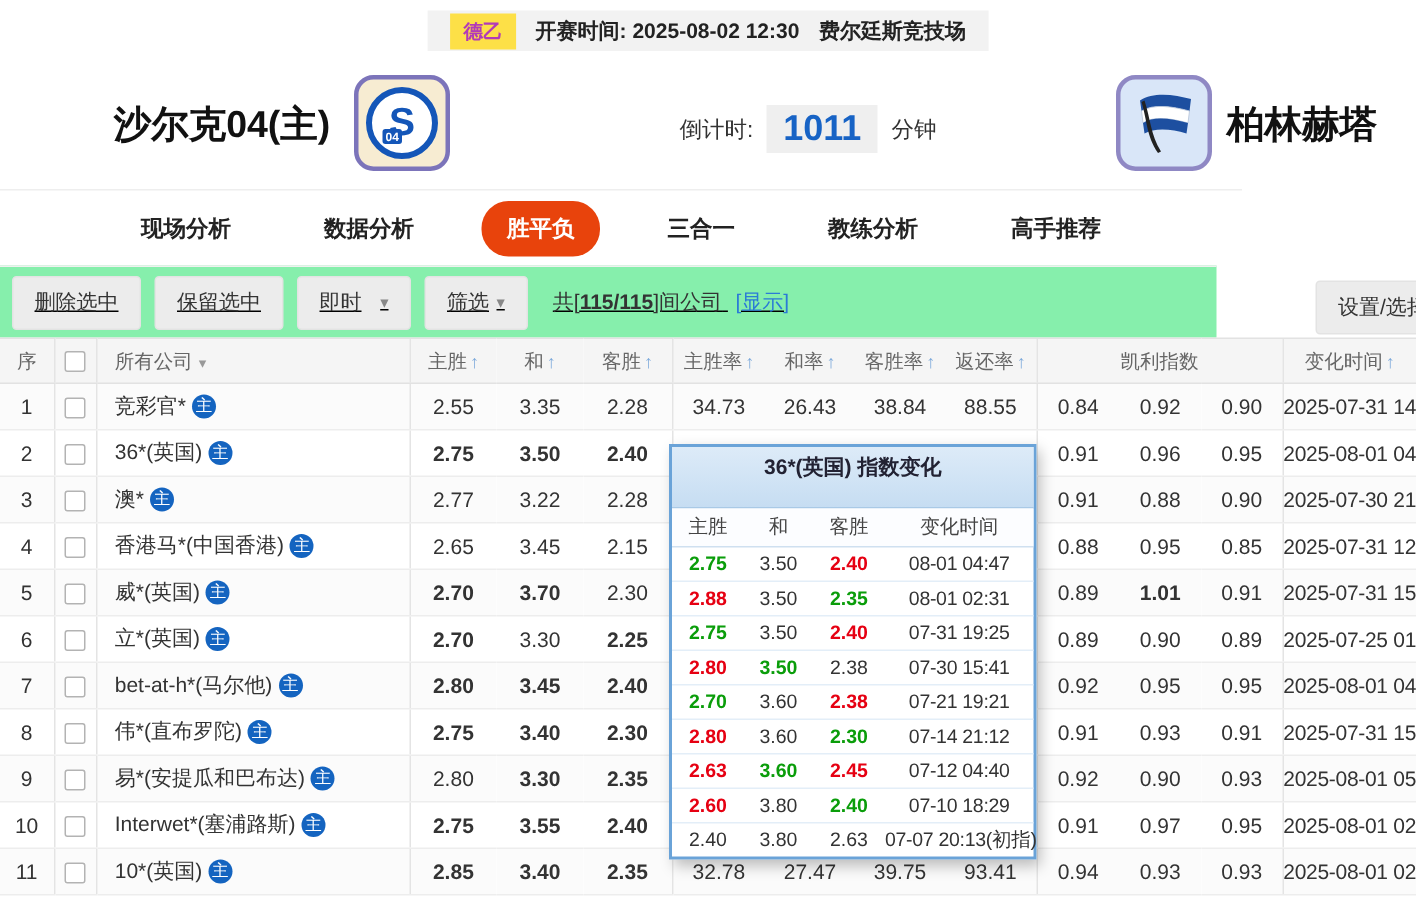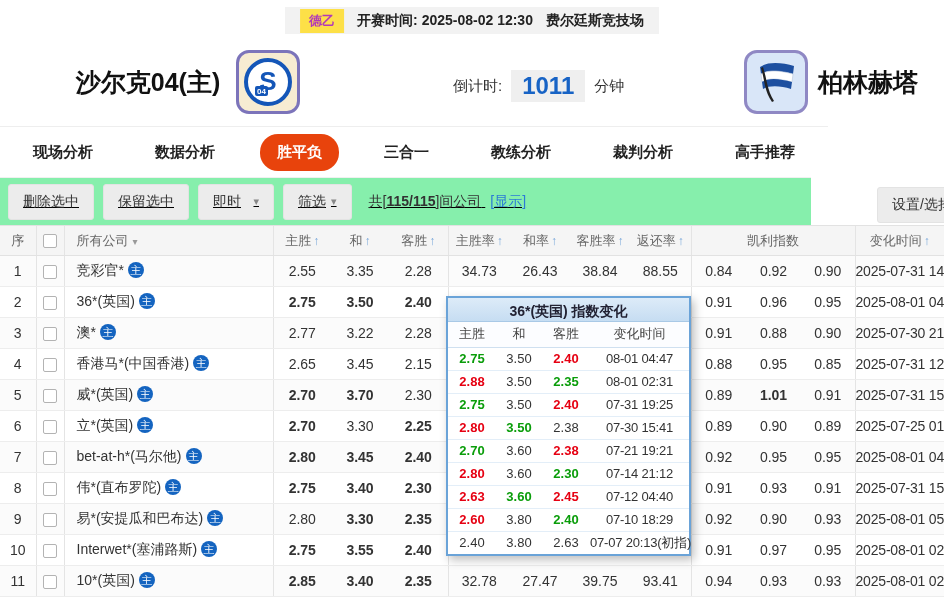--- a/index.html
+++ b/index.html
@@ -59,21 +59,21 @@
   .filter-arrow { color:#999; font-size:10px; margin-left:4px; }
   .c-r { color:#e60012; font-weight:bold; }
   .c-g { color:#0a9d0a; font-weight:bold; }
   .c-k { color:#333; font-weight:normal; }
   .time-cell { font-size:11.5px; letter-spacing:-0.2px; }
   .odds-cell { cursor:pointer; }
 
   
   .popup { position:absolute; left:446px; top:296px; width:245px; border:2px solid #6aa3d8; background:#fff;
     box-shadow:3px 4px 9px rgba(0,0,0,.25); z-index:5; }
-  .popup-title { height:24px; line-height:27px; text-align:center; font-size:14px; font-weight:bold; color:#223;
+  .popup-title { height:41px; line-height:27px; text-align:center; font-size:14px; font-weight:bold; color:#223;
     background:linear-gradient(#ddebf8,#c6ddf2); border-bottom:1px solid #a9c9e6; white-space:nowrap; }
   table.ptable { border-collapse:collapse; table-layout:fixed; width:100%; }
   table.ptable th { height:25px; font-weight:normal; font-size:13px; color:#444; border-bottom:1px solid #cfe0f0; background:#fcfdff; text-align:center; }
   table.ptable td { height:23px; font-size:13px; text-align:center; border-bottom:1px solid #e3eef8; white-space:nowrap; }
   table.ptable tr:last-child td { border-bottom:none; }
   .ptime { font-size:12px; color:#333; letter-spacing:-0.2px; }
 </style>
 </head>
 <body>
 
@@ -113,21 +113,20 @@
     </div>
     <div class="team-name away-name">柏林赫塔</div>
   </div>
 
   <div class="tabs">
       <div class="tab">现场分析</div>
       <div class="tab">数据分析</div>
       <div class="tab active">胜平负</div>
       <div class="tab">三合一</div>
       <div class="tab">教练分析</div>
-      <div class="tab">裁判分析</div>
       <div class="tab">高手推荐</div>
     </div>
 
   <div class="toolbar">
     <div class="toolbar-inner">
       <button class="tbtn">删除选中</button>
       <button class="tbtn">保留选中</button>
       <div class="tbtn tsel">
         <span>即时</span>
         <span class="dd-arrow">▾</span>

